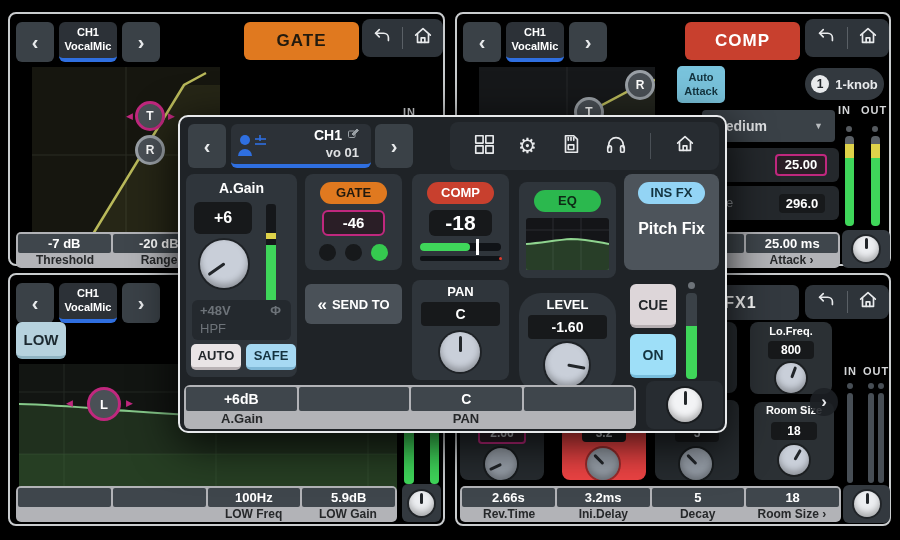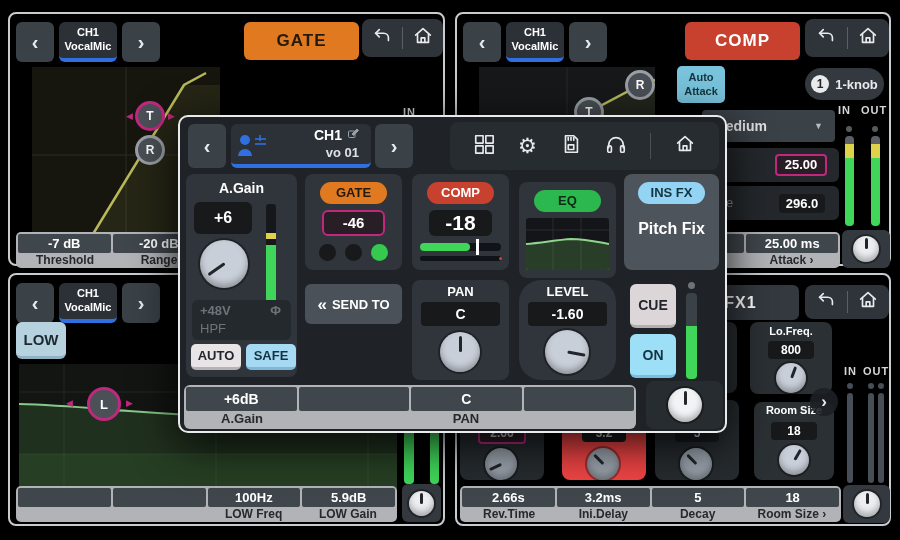--- a/index.html
+++ b/index.html
@@ -392,21 +392,21 @@
   </div>
 
   <div class="block" style="left:232px;top:163px;width:97px;height:100px;">
     <div class="btitle" style="top:4px;">PAN</div>
     <div class="vbox" style="position:absolute;left:9px;top:22px;width:79px;height:24px;font-size:14px;line-height:24px;">C</div>
     <div class="knob" style="left:28px;top:52px;width:40px;height:40px;">
         <div class="tick"></div>
       </div>
   </div>
 
-  <div class="block" style="left:339px;top:163px;width:97px;height:100px;border-radius:22px;">
+  <div class="block" style="left:339px;top:176px;width:97px;height:100px;border-radius:22px;">
     <div class="btitle" style="top:4px;">LEVEL</div>
     <div class="vbox" style="position:absolute;left:9px;top:22px;width:79px;height:24px;font-size:14px;line-height:24px;">-1.60</div>
     <div class="knob" style="left:26px;top:50px;width:44px;height:44px;">
         <div class="tick" style="transform:rotate(100deg);"></div>
       </div>
   </div>
 
   <div class="abs" style="left:450px;top:167px;width:46px;height:44px;background:#ddd6d9;border-bottom:3px solid #b5aeb1;border-radius:6px;color:#22262a;font-weight:bold;font-size:14px;display:flex;align-items:center;justify-content:center;box-sizing:border-box;">CUE</div>
   <div class="abs" style="left:450px;top:217px;width:46px;height:44px;background:#9edff8;border-bottom:3px solid #79bedd;border-radius:6px;color:#13333f;font-weight:bold;font-size:14px;display:flex;align-items:center;justify-content:center;box-sizing:border-box;">ON</div>
   <div class="meterdot" style="left:508px;top:165px;width:7px;height:7px;background:#6d7379;"></div>

